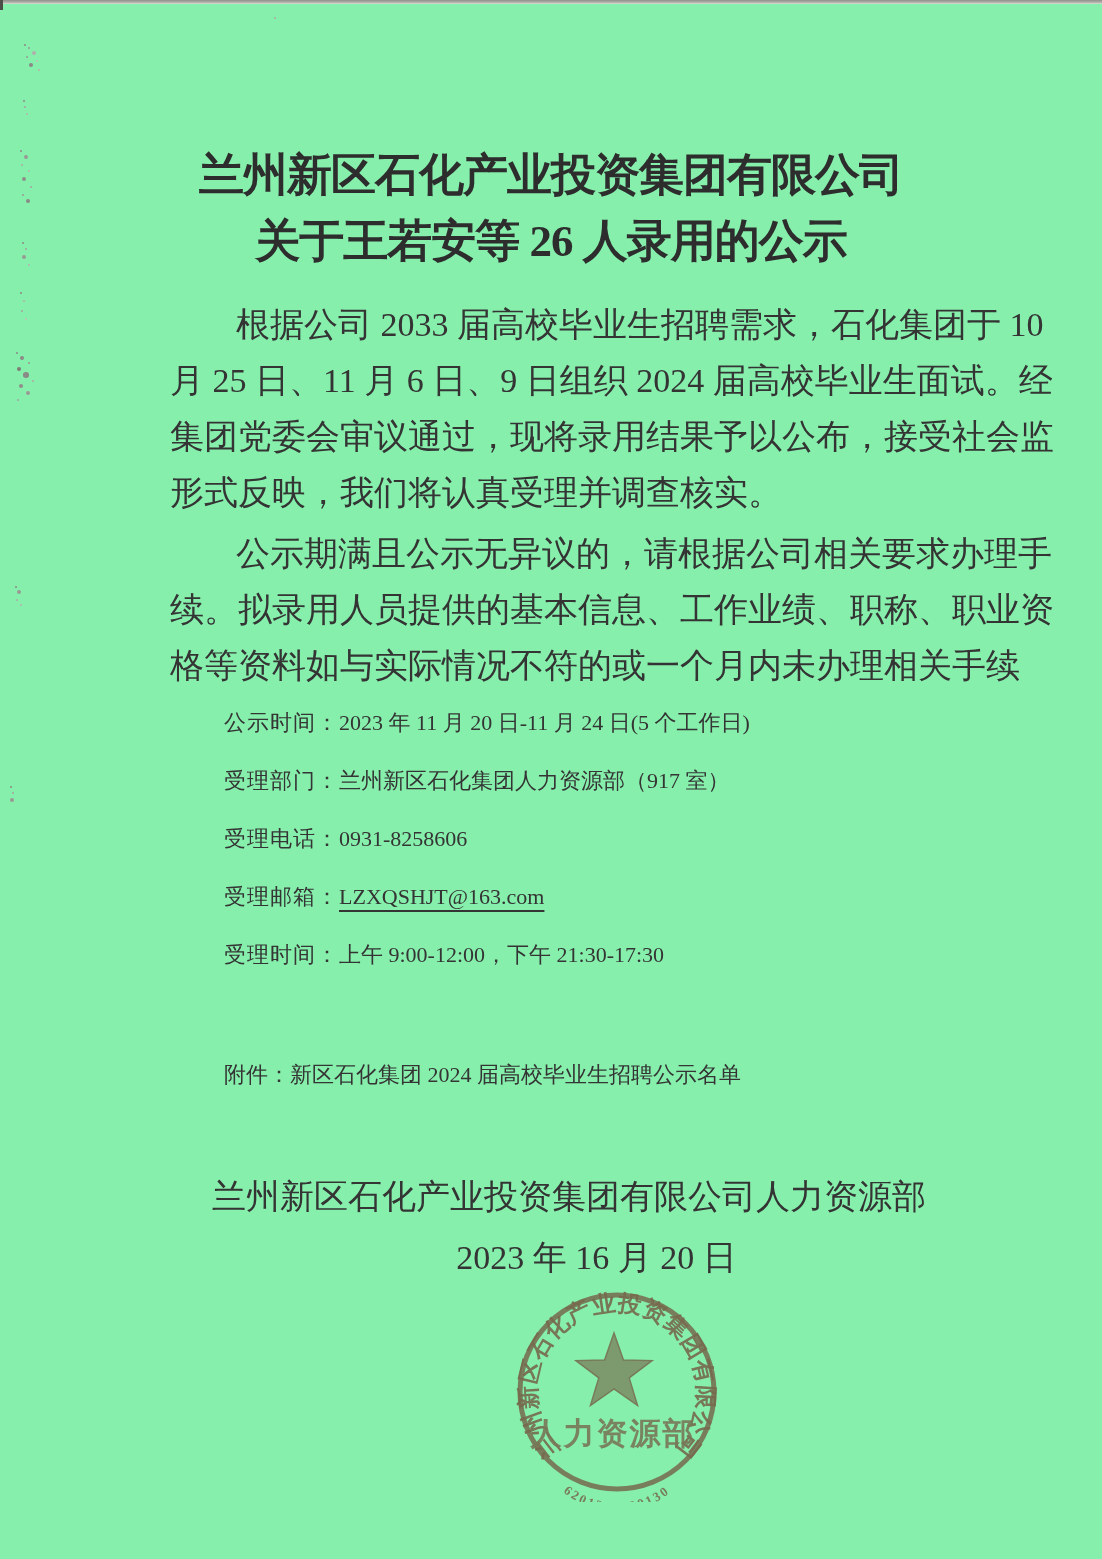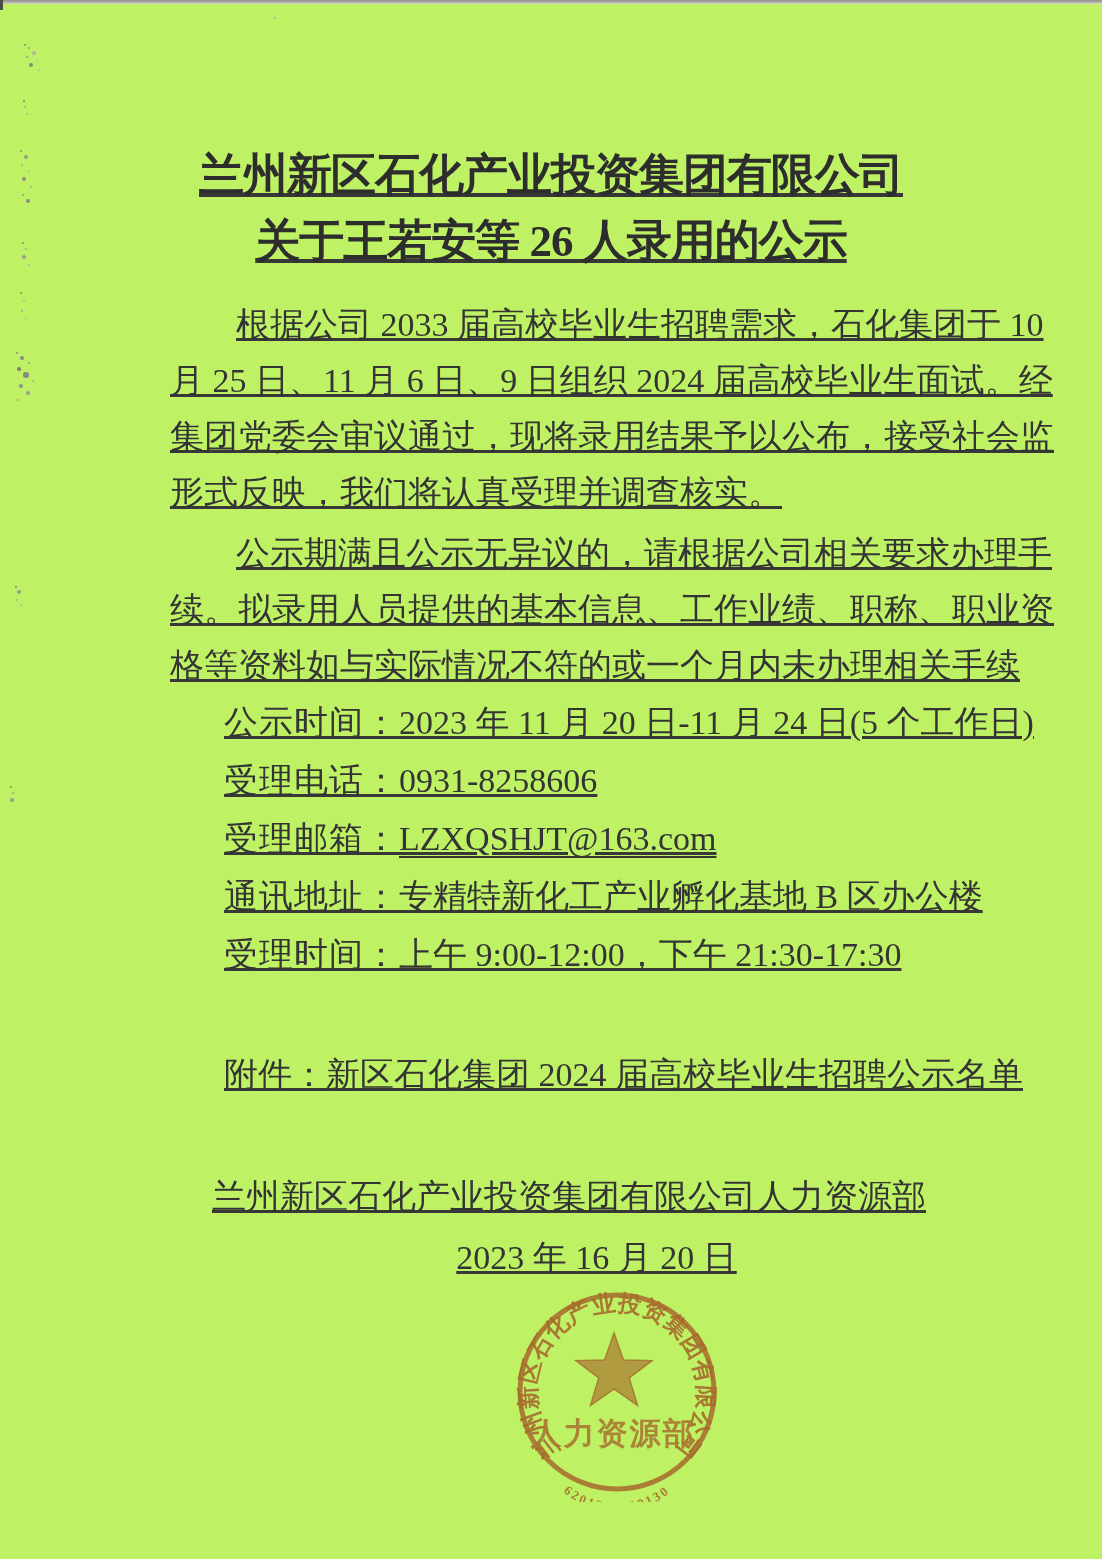--- a/index.html
+++ b/index.html
@@ -1,24 +1,23 @@
 <!DOCTYPE html>
 <html><head>
 <meta charset="utf-8">
 <style>
   html,body{margin:0;padding:0;background:#e8e8e8;}
   .page{
     position:relative;
     width:1102px;height:1559px;
     margin:0 auto;
-    background:#bef264;
+    background:#86efac;
     overflow:hidden;
     font-family:"Liberation Serif","DejaVu Serif",serif;
     color:#383838;
-    text-decoration:underline;
   }
   
   .topline{position:absolute;top:0;left:0;width:100%;height:4px;
     background:linear-gradient(to bottom,#8f8f89,#b9b9b2 70%,#e4e4df);}
   .corner-tick{position:absolute;top:0;left:0;width:3px;height:10px;background:#4c4c48;}
   
   .sm{position:absolute;width:2px;height:2px;border-radius:50%;background:#8a8a86;}
   .sm1{top:44px;left:24px;box-shadow:4px 3px 0 #9a9a94,9px 8px 0 1px #b0b0aa,2px 12px 0 #9a9a94,12px 16px 0 #c0c0ba,6px 20px 0 1px #8a8a86,14px 25px 0 #b5b5af;}
   .sm2{top:100px;left:23px;box-shadow:1px 6px 0 #a5a59f,3px 13px 0 #b5b5af;}
   .sm3{top:150px;left:20px;box-shadow:5px 6px 0 1px #9a9a94,1px 14px 0 #ababa5,8px 20px 0 #b5b5af,3px 28px 0 1px #8f8f89,10px 36px 0 #a5a59f,2px 44px 0 #9a9a94,7px 50px 0 1px #8a8a86;}
@@ -31,21 +30,21 @@
   
   .title-block{padding-top:142px;text-align:center;}
   .title-line{font-size:45px;line-height:66px;font-weight:700;color:#2d2d2d;letter-spacing:-1px;}
   
   .content{margin:23px 167px 0 170px;}
   .bline{font-size:34px;line-height:56px;white-space:nowrap;
     text-align:justify;text-align-last:justify;color:#343434;}
   .bline.last{text-align-last:left;white-space:normal;}
   .bline.indent{padding-left:66px;}
   .p2{margin-top:5px;}
-  .iline{font-size:34px;line-height:58px;padding-left:54px;white-space:nowrap;color:#343434;}
+  .iline{font-size:22px;line-height:58px;padding-left:54px;white-space:nowrap;color:#343434;}
   .iline .lab{letter-spacing:1px;}
   .underline{text-decoration:underline;text-decoration-thickness:2px;text-underline-offset:6px;}
   .attach{margin-top:62px;}
   .sign{margin-top:64px;font-size:34px;line-height:58px;transform:translateX(42px);white-space:nowrap;color:#343434;}
   .dateline{margin-top:3px;font-size:34px;line-height:58px;text-align:center;transform:translateX(44px);white-space:nowrap;color:#343434;}
   
   .stamp{position:absolute;left:512px;top:1284px;width:212px;height:218px;
     mix-blend-mode:multiply;opacity:.9;}
 </style>
 </head>
@@ -82,27 +81,27 @@
     <div class="p2">
       <div class="bline indent">公示期满且公示无异议的，请根据公司相关要求办理手</div>
       <div class="bline">续。拟录用人员提供的基本信息、工作业绩、职称、职业资</div>
       <div class="bline">格等资料如与实际情况不符的或一个月内未办理相关手续</div>
     </div>
 
     <div class="iline">
       <span class="lab">公示时间：</span><span>2023 年 11 月 20 日-11 月 24 日(5 个工作日)</span>
     </div>
     <div class="iline">
+      <span class="lab">受理部门：</span><span>兰州新区石化集团人力资源部（917 室）</span>
+    </div>
+    <div class="iline">
       <span class="lab">受理电话：</span><span>0931-8258606</span>
     </div>
     <div class="iline">
       <span class="lab">受理邮箱：</span><span class="underline">LZXQSHJT@163.com</span>
-    </div>
-    <div class="iline">
-      <span class="lab">通讯地址：</span><span>专精特新化工产业孵化基地 B 区办公楼</span>
     </div>
     <div class="iline">
       <span class="lab">受理时间：</span><span>上午 9:00-12:00，下午 21:30-17:30</span>
     </div>
 
     <div class="iline attach">附件：新区石化集团 2024 届高校毕业生招聘公示名单</div>
 
     <div class="sign">兰州新区石化产业投资集团有限公司人力资源部</div>
     <div class="dateline">2023 年 16 月 20 日</div>
   </div>

